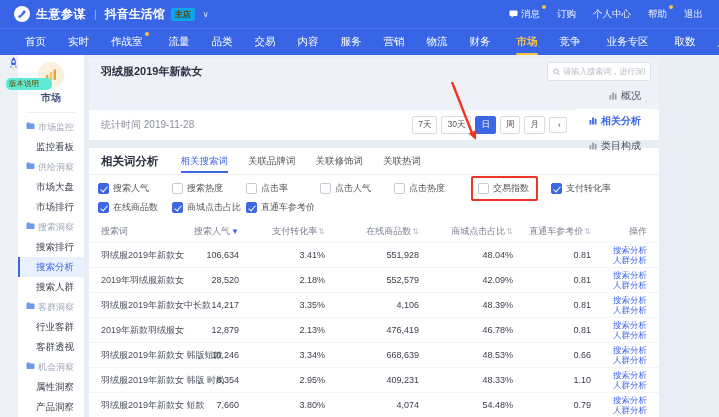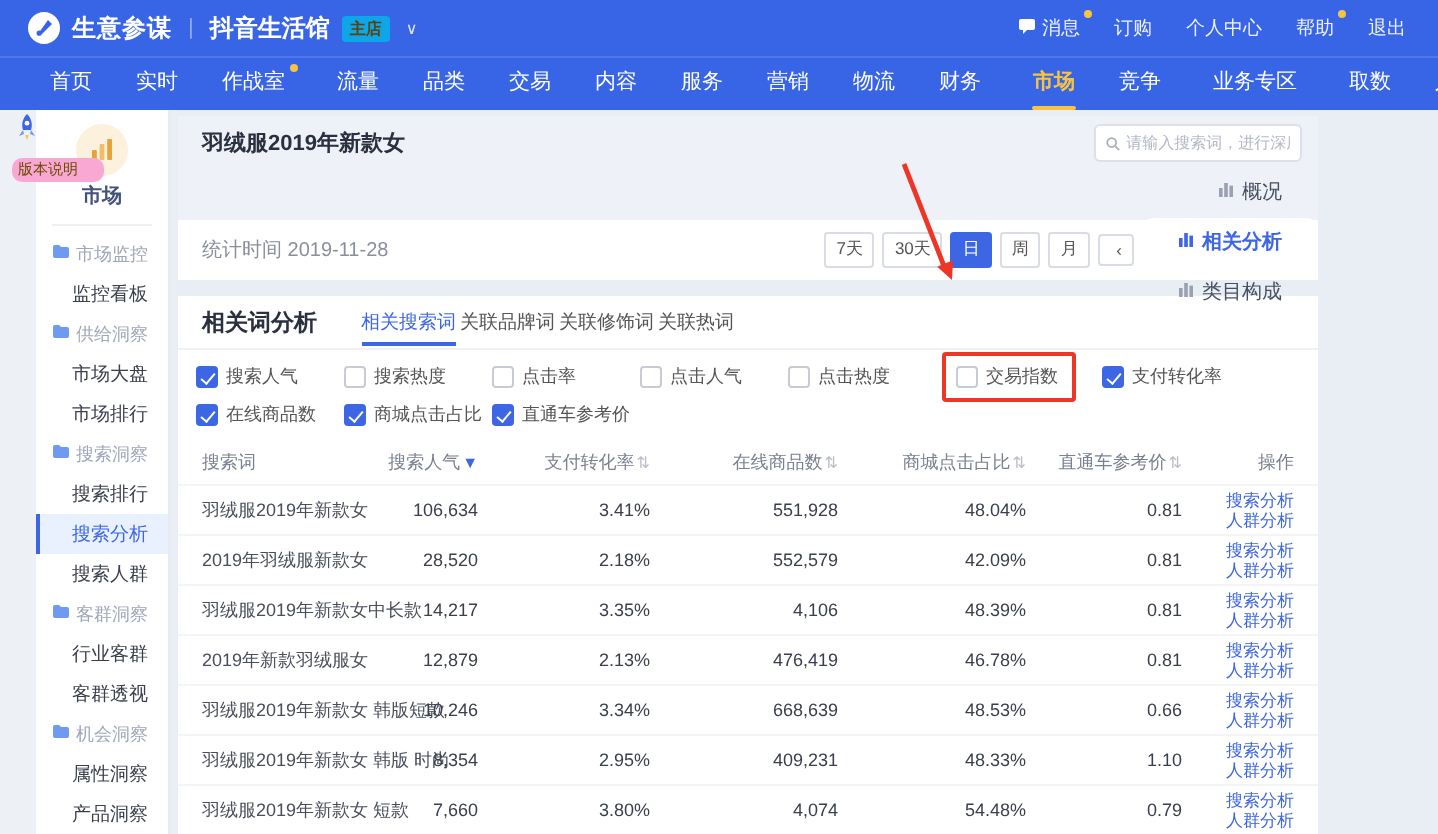--- a/index.html
+++ b/index.html
@@ -23,21 +23,21 @@
   .nav-item { color:#fff; font-size:10.5px; padding:0 11px; height:27px; line-height:25px; position:relative; cursor:pointer; white-space:nowrap; }
   .nav-item.active { color:#F7C341; font-weight:bold; }
   .nav-item.active::after { content:""; position:absolute; left:50%; transform:translateX(-50%); bottom:1px; width:22px; height:2px; background:#F7C341; border-radius:1px; }
   .nav-dot { position:absolute; top:3px; right:5px; width:4px; height:4px; border-radius:50%; background:#F7C341; }
   .nav-divider { width:1px; height:10px; background:rgba(255,255,255,.35); margin:0 2px; }
 
   
   .layout { display:flex; height:362px; position:relative; }
   .left-rail { width:18px; background:#EDF0F5; }
   .rocket-wrap { position:absolute; left:6px; top:2px; z-index:6; width:46px; }
-  .rocket-badge { background:#f9a8d4; color:#6B4A00; font-size:7.5px; padding:1px 3px; border-radius:5px; white-space:nowrap; margin-top:1px; }
+  .rocket-badge { background:#5eead4; color:#6B4A00; font-size:7.5px; padding:1px 3px; border-radius:5px; white-space:nowrap; margin-top:1px; }
 
   .sidebar { width:67px; background:#fff; border-right:1px solid #E7EAF0; display:flex; flex-direction:column; }
   .market-head { display:flex; flex-direction:column; align-items:center; padding-top:7px; }
   .market-circle { width:26px; height:26px; border-radius:50%; background:#FBF1DC; display:flex; align-items:center; justify-content:center; }
   .market-label { font-size:10px; color:#44537A; margin-top:3px; font-weight:bold; }
   .side-divider { height:1px; background:#EEF0F4; margin:7px 8px 4px 8px; }
   .side-entry { height:20px; display:flex; align-items:center; font-size:9px; cursor:pointer; }
   .side-group { color:#A0A7B8; padding-left:8px; gap:3px; cursor:default; }
   .side-item { color:#3A3F4C; padding-left:18px; font-size:9.5px; }
   .side-item.active { background:#E9F1FF; color:#3D66E5; border-left:2px solid #3D66E5; padding-left:16px; }
@@ -64,21 +64,21 @@
   .t-btn.active { background:#3D66E5; border-color:#3D66E5; color:#fff; }
   .terminal { font-size:9.5px; color:#555; margin-left:10px; cursor:pointer; }
   .terminal .tcaret { color:#999; font-size:8px; }
 
   .gap8 { height:8px; }
 
   
   .main-card { background:#fff; }
   .section-head { height:27px; display:flex; align-items:center; padding:0 12px; border-bottom:1px solid #F0F1F4; gap:22px; }
   .section-title { font-size:11.5px; font-weight:bold; color:#2B3040; }
-  .stabs { display:flex; gap:2px;align-items:flex-end; }
+  .stabs { display:flex; gap:20px;align-items:flex-end; }
   .stab { font-size:9.5px; color:#555; padding:6px 0 5px 0; cursor:pointer; position:relative; }
   .stab.active { color:#3D66E5; }
   .stab.active::after { content:""; position:absolute; bottom:0; left:0; right:0; height:2px; background:#3D66E5; }
 
   .metrics { padding:7px 0 5px 9px; }
   .m-row { display:flex; margin-bottom:6px; align-items:center; }
   .metric { display:flex; align-items:center; gap:4px; width:74px; cursor:pointer; }
   .metric-label { font-size:9px; color:#555; white-space:nowrap; }
   .cb { width:11px; height:11px; border:1px solid #C6CBD4; border-radius:2px; background:#fff; flex:none; position:relative; }
   .cb.checked { background:#3D66E5; border-color:#3D66E5; }

